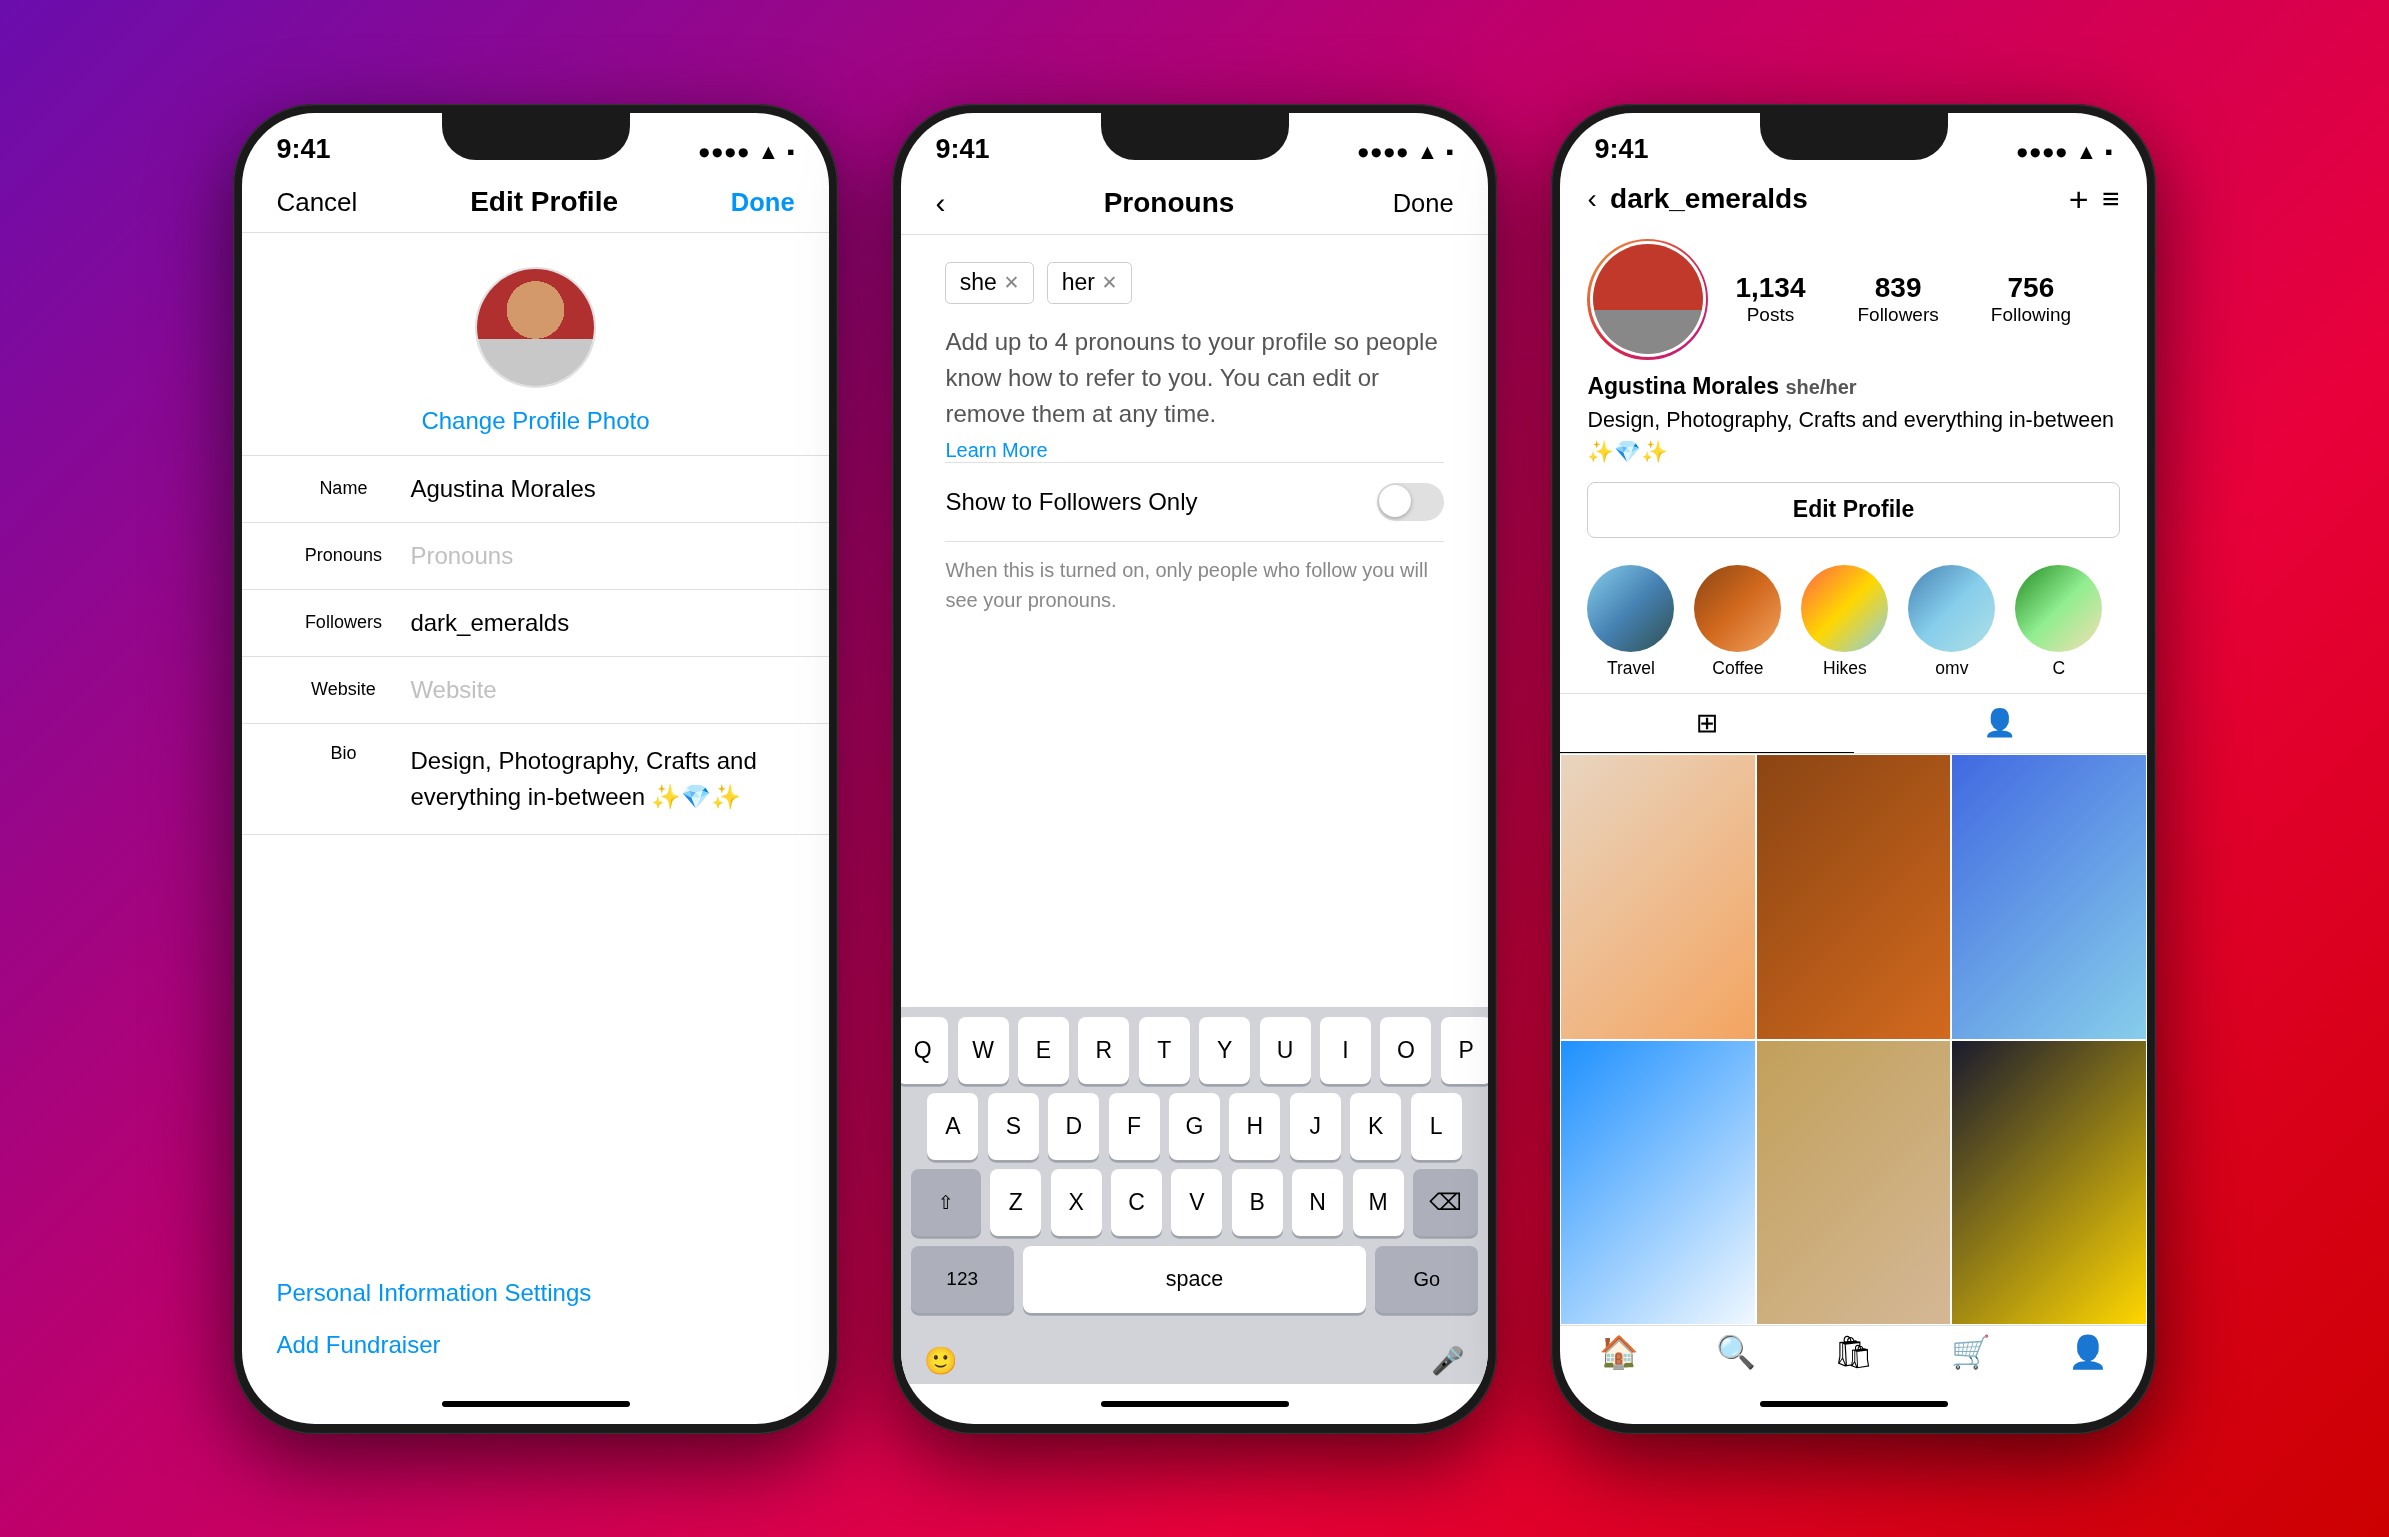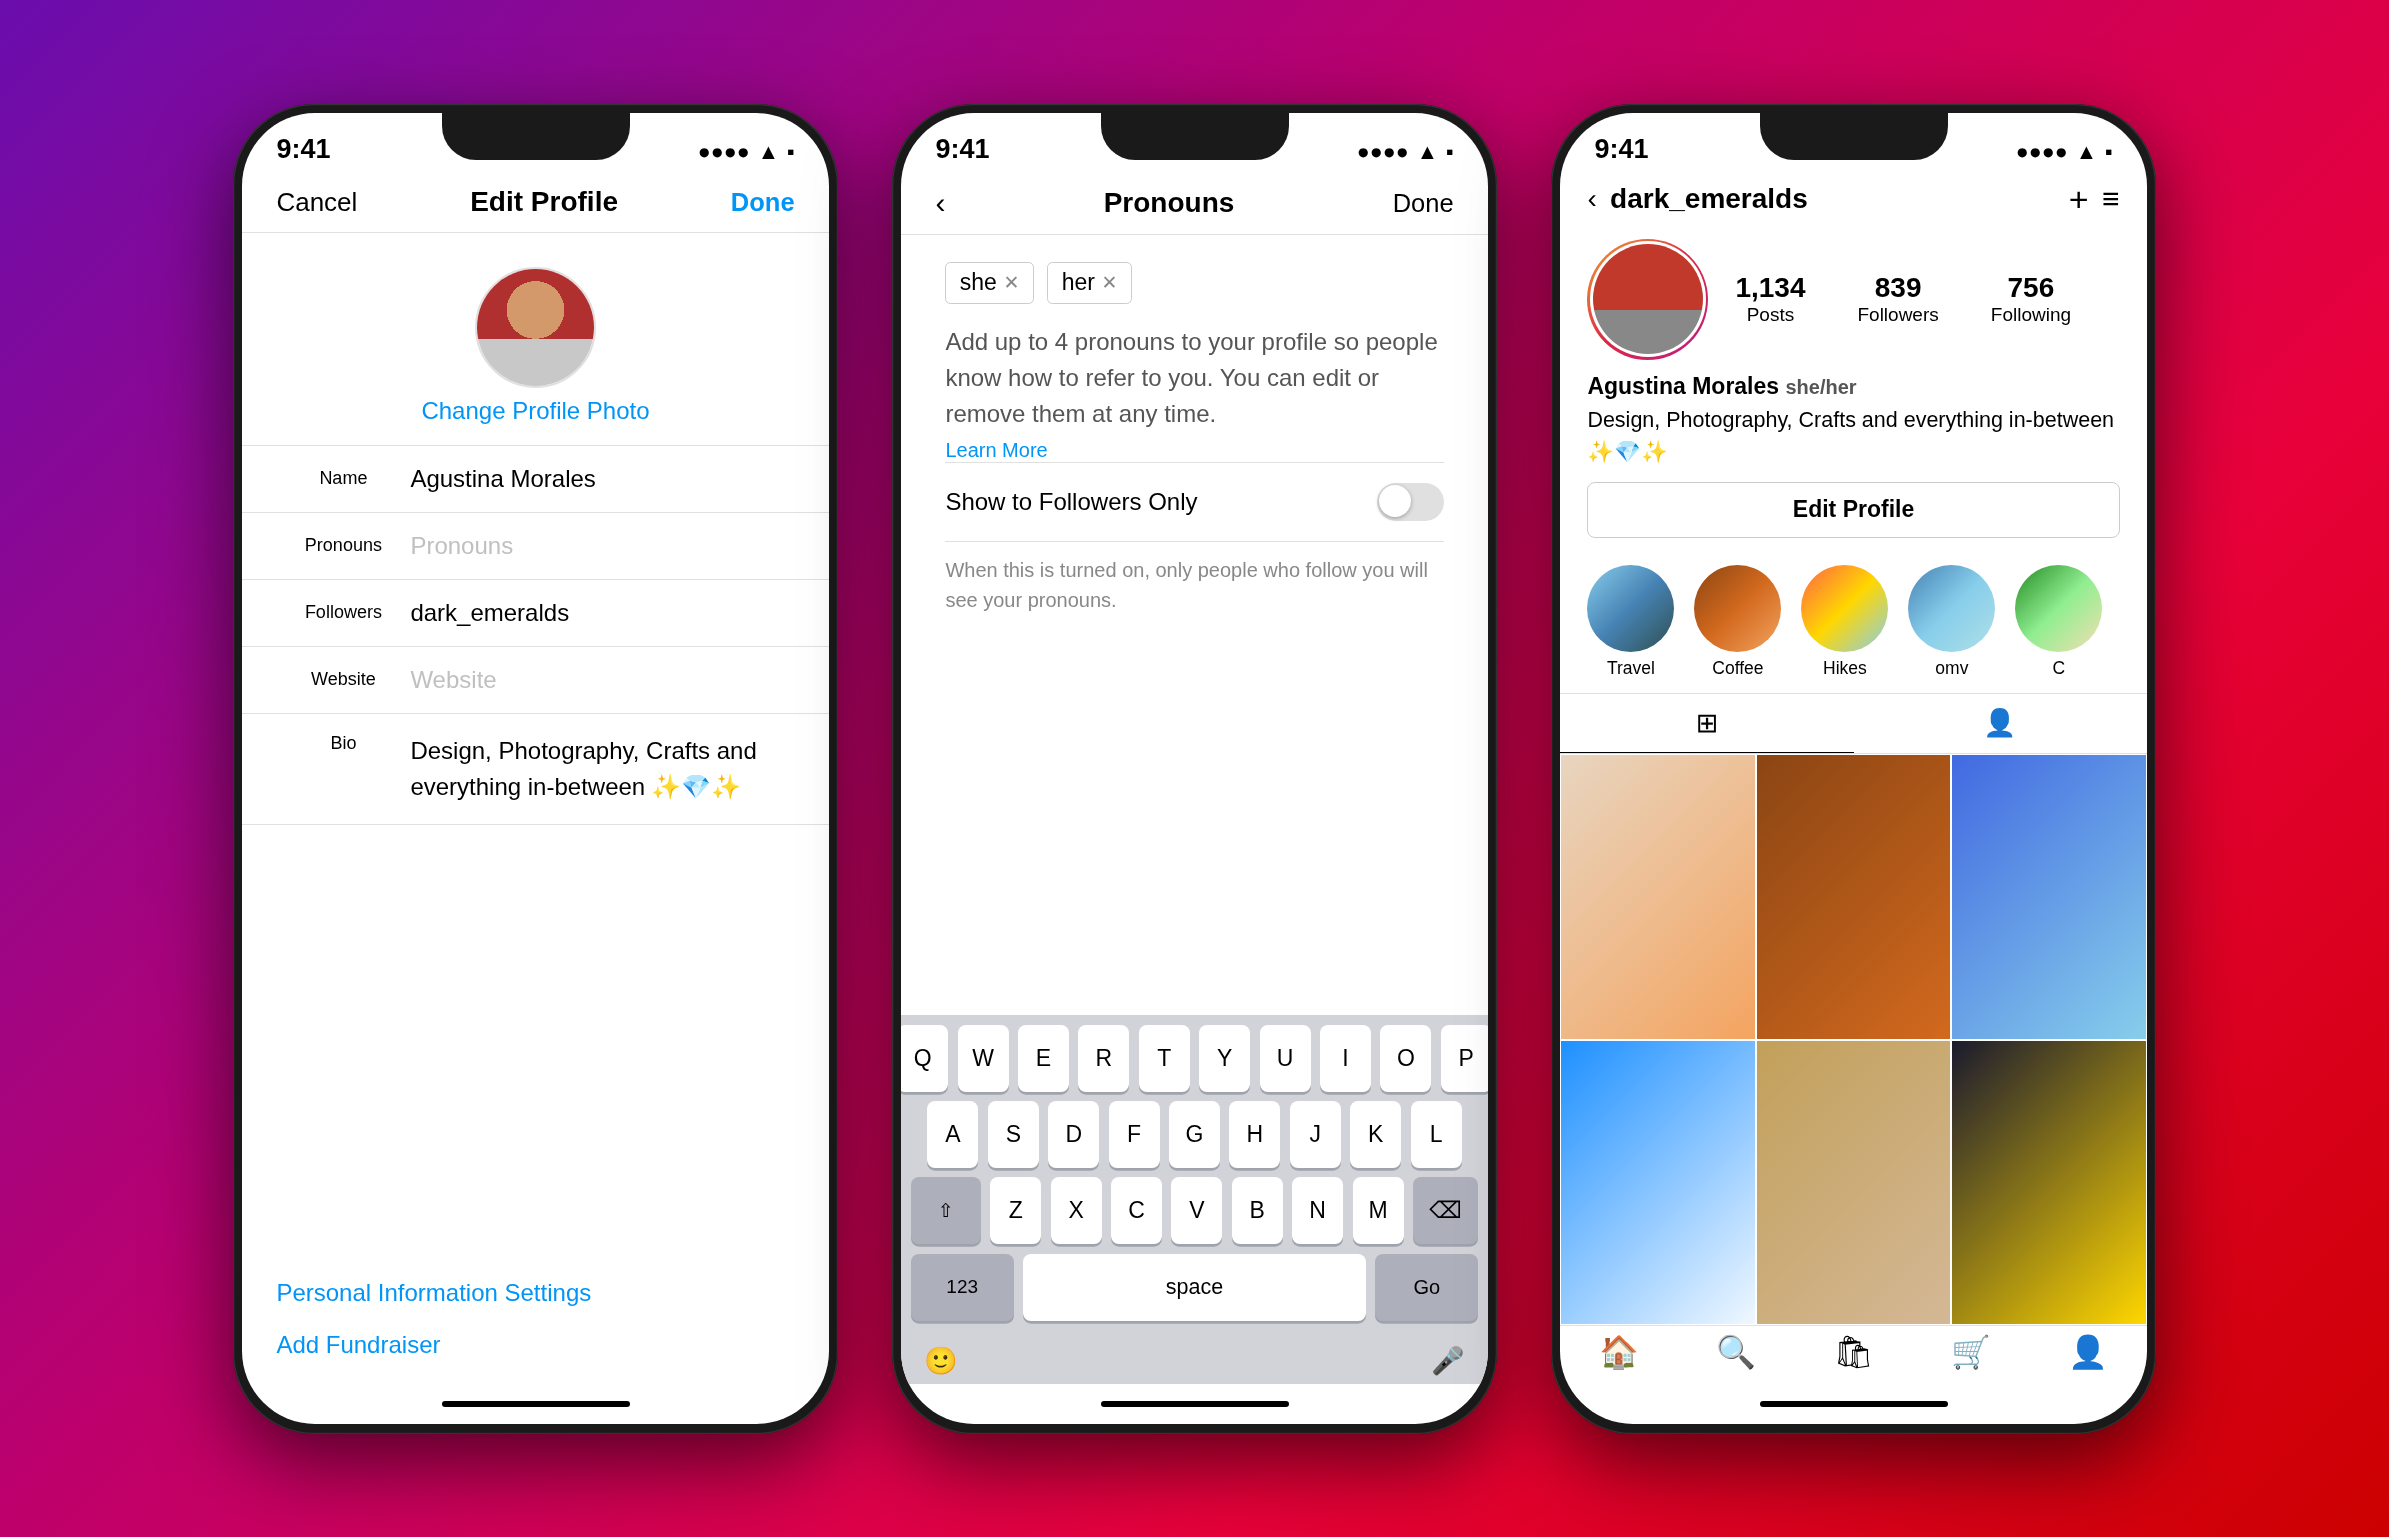--- a/index.html
+++ b/index.html
@@ -139,21 +139,21 @@
       position: relative;
     }
     .avatar-person {
       width: 100%;
       height: 100%;
       background: 
         radial-gradient(circle at 50% 35%, #d4996a 0%, #d4996a 30%, transparent 30%),
         linear-gradient(180deg, #b03030 0%, #b03030 60%, #c8c8c8 60%);
     }
     .change-photo-text {
-      margin-top: 9px;
+      margin-top: 19px;
       font-size: 24px;
       color: #0095f6;
       font-weight: 500;
     }
 
     
     .form-fields {
       flex: 1;
       overflow: hidden;
     }
@@ -335,21 +335,21 @@
     .key.action {
       flex: 1.5;
       font-size: 20px;
     }
     .key.backspace-key {
       flex: 1.4;
     }
     .keyboard-bottom-row {
       display: flex;
       gap: 9.4px;
-      margin-bottom: 18px;
+      margin-bottom: 26px;
     }
     .keyboard-emoji-row {
       display: flex;
       justify-content: space-between;
       padding: 6.7px 13.4px 6.7px;
       background: #d1d3d9;
     }
     .keyboard-emoji-icon {
       font-size: 27px;
     }

